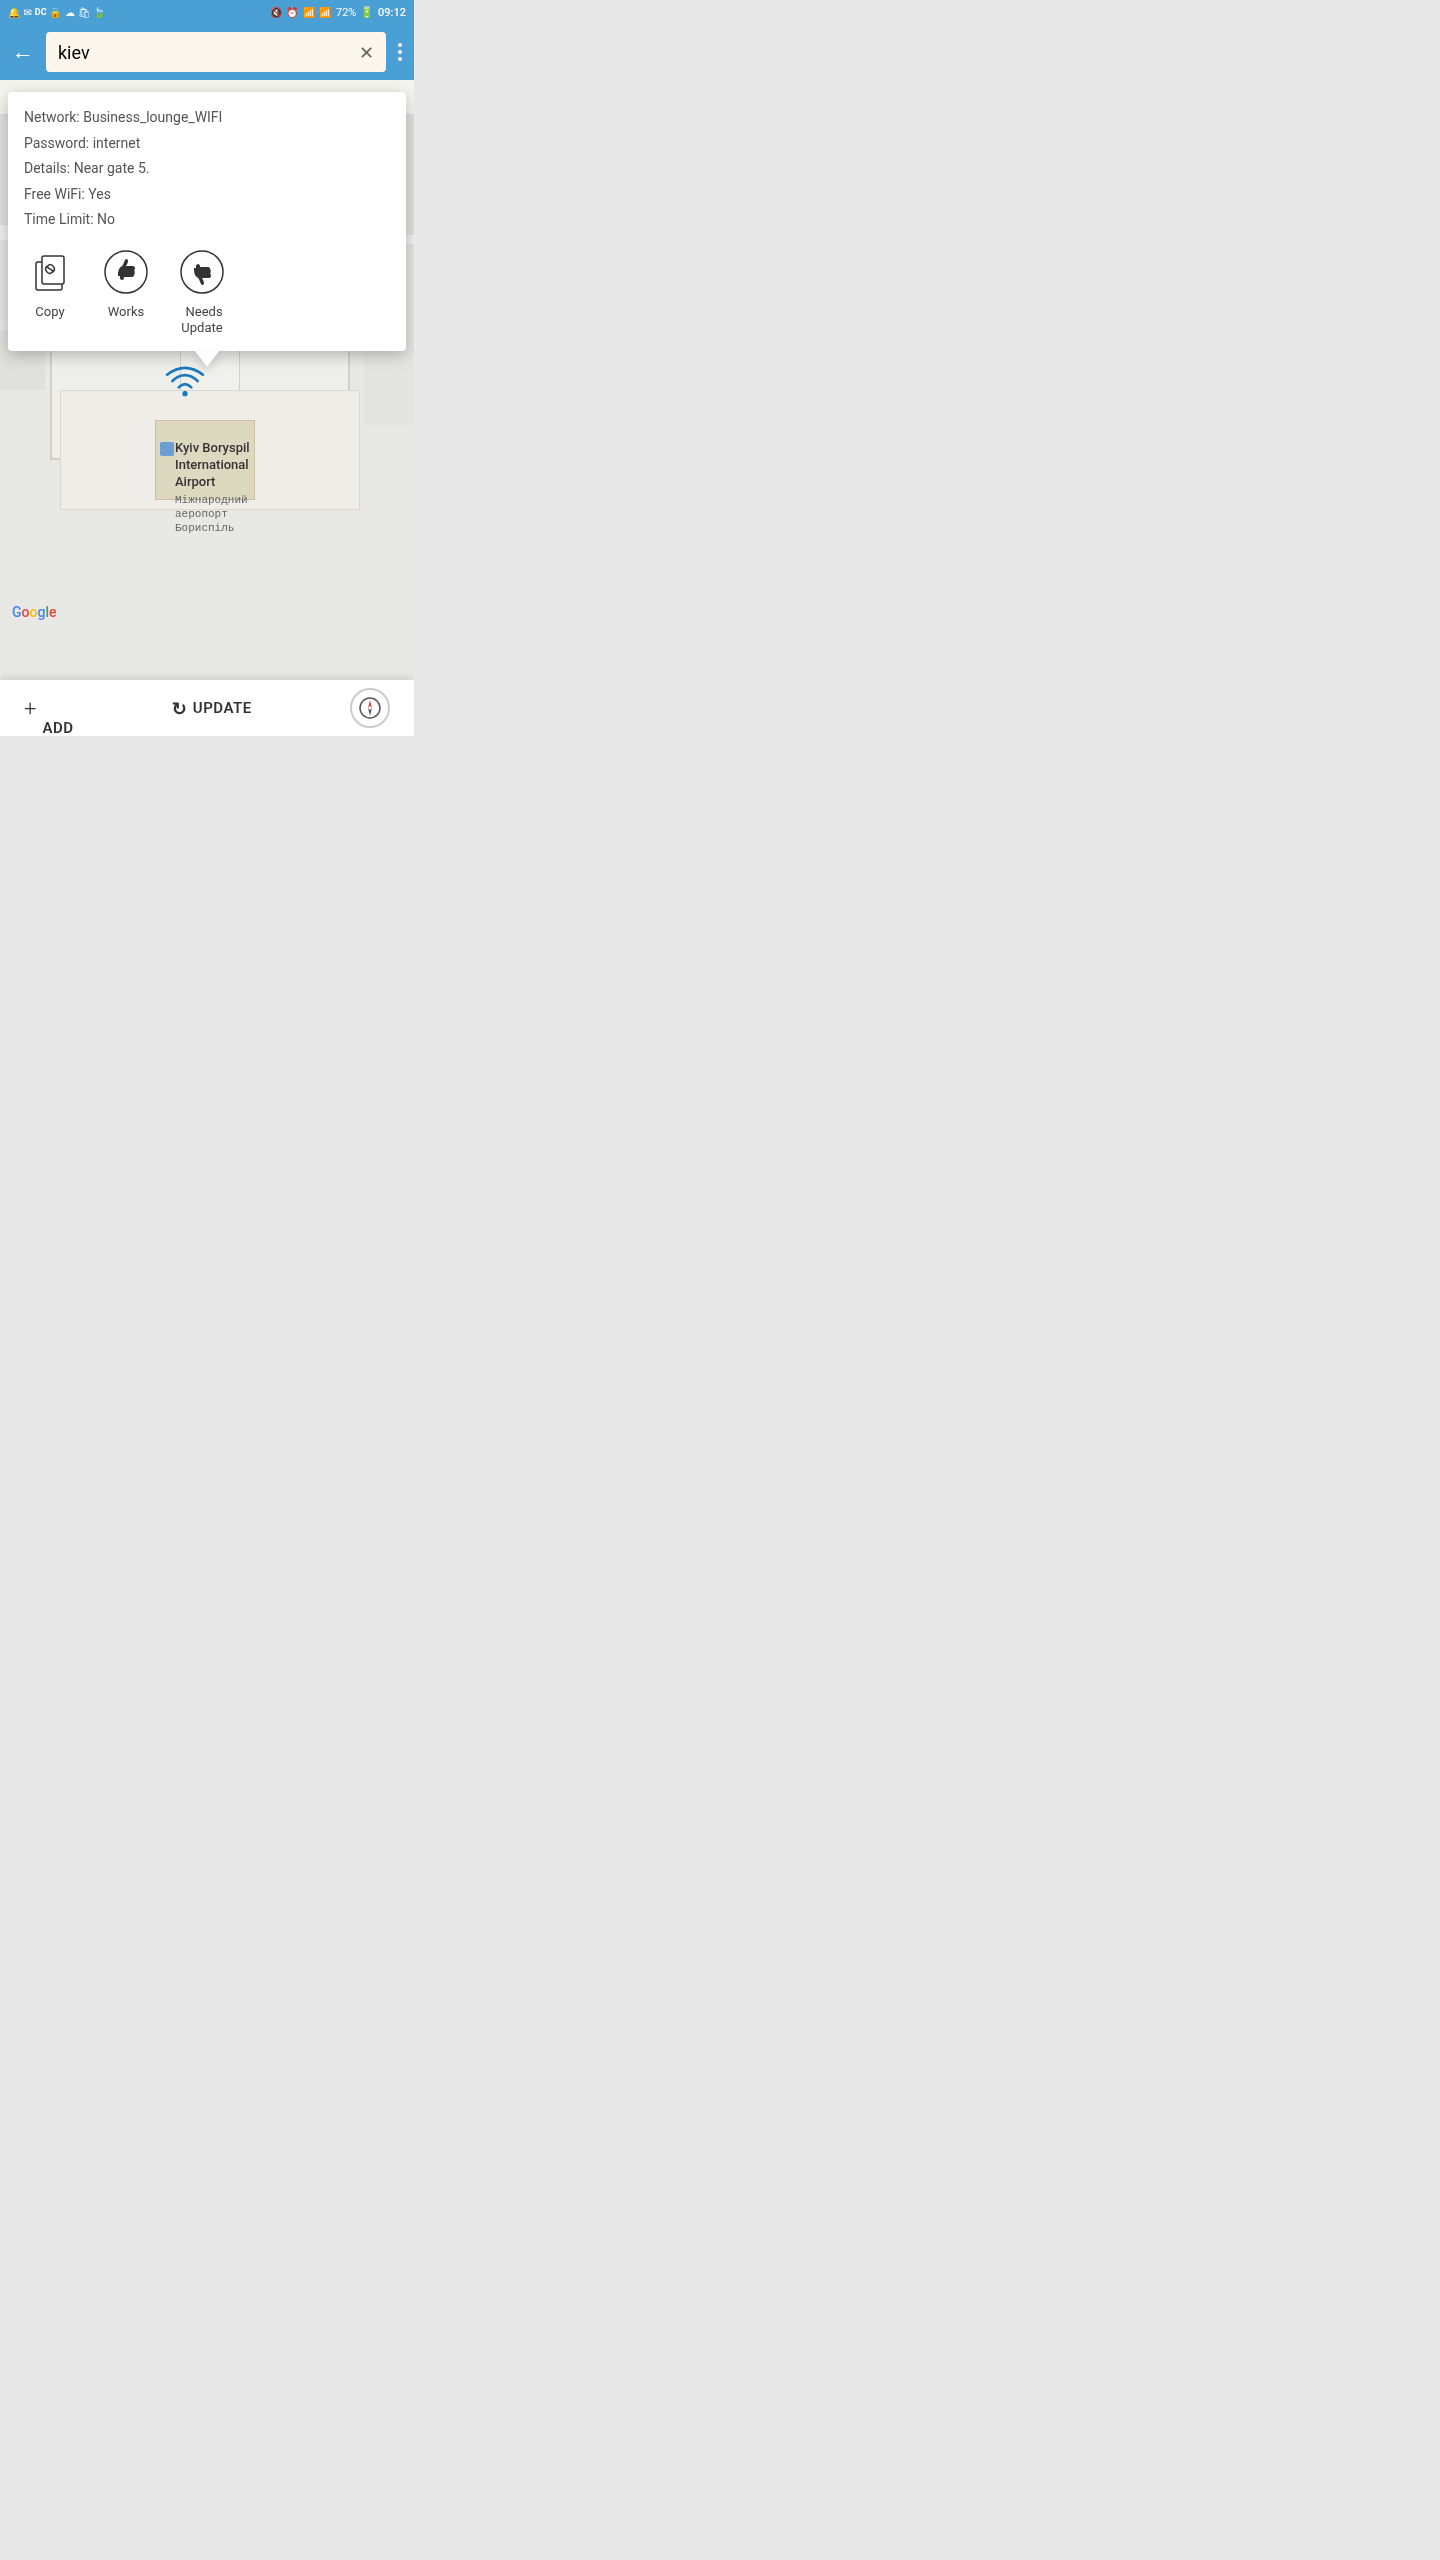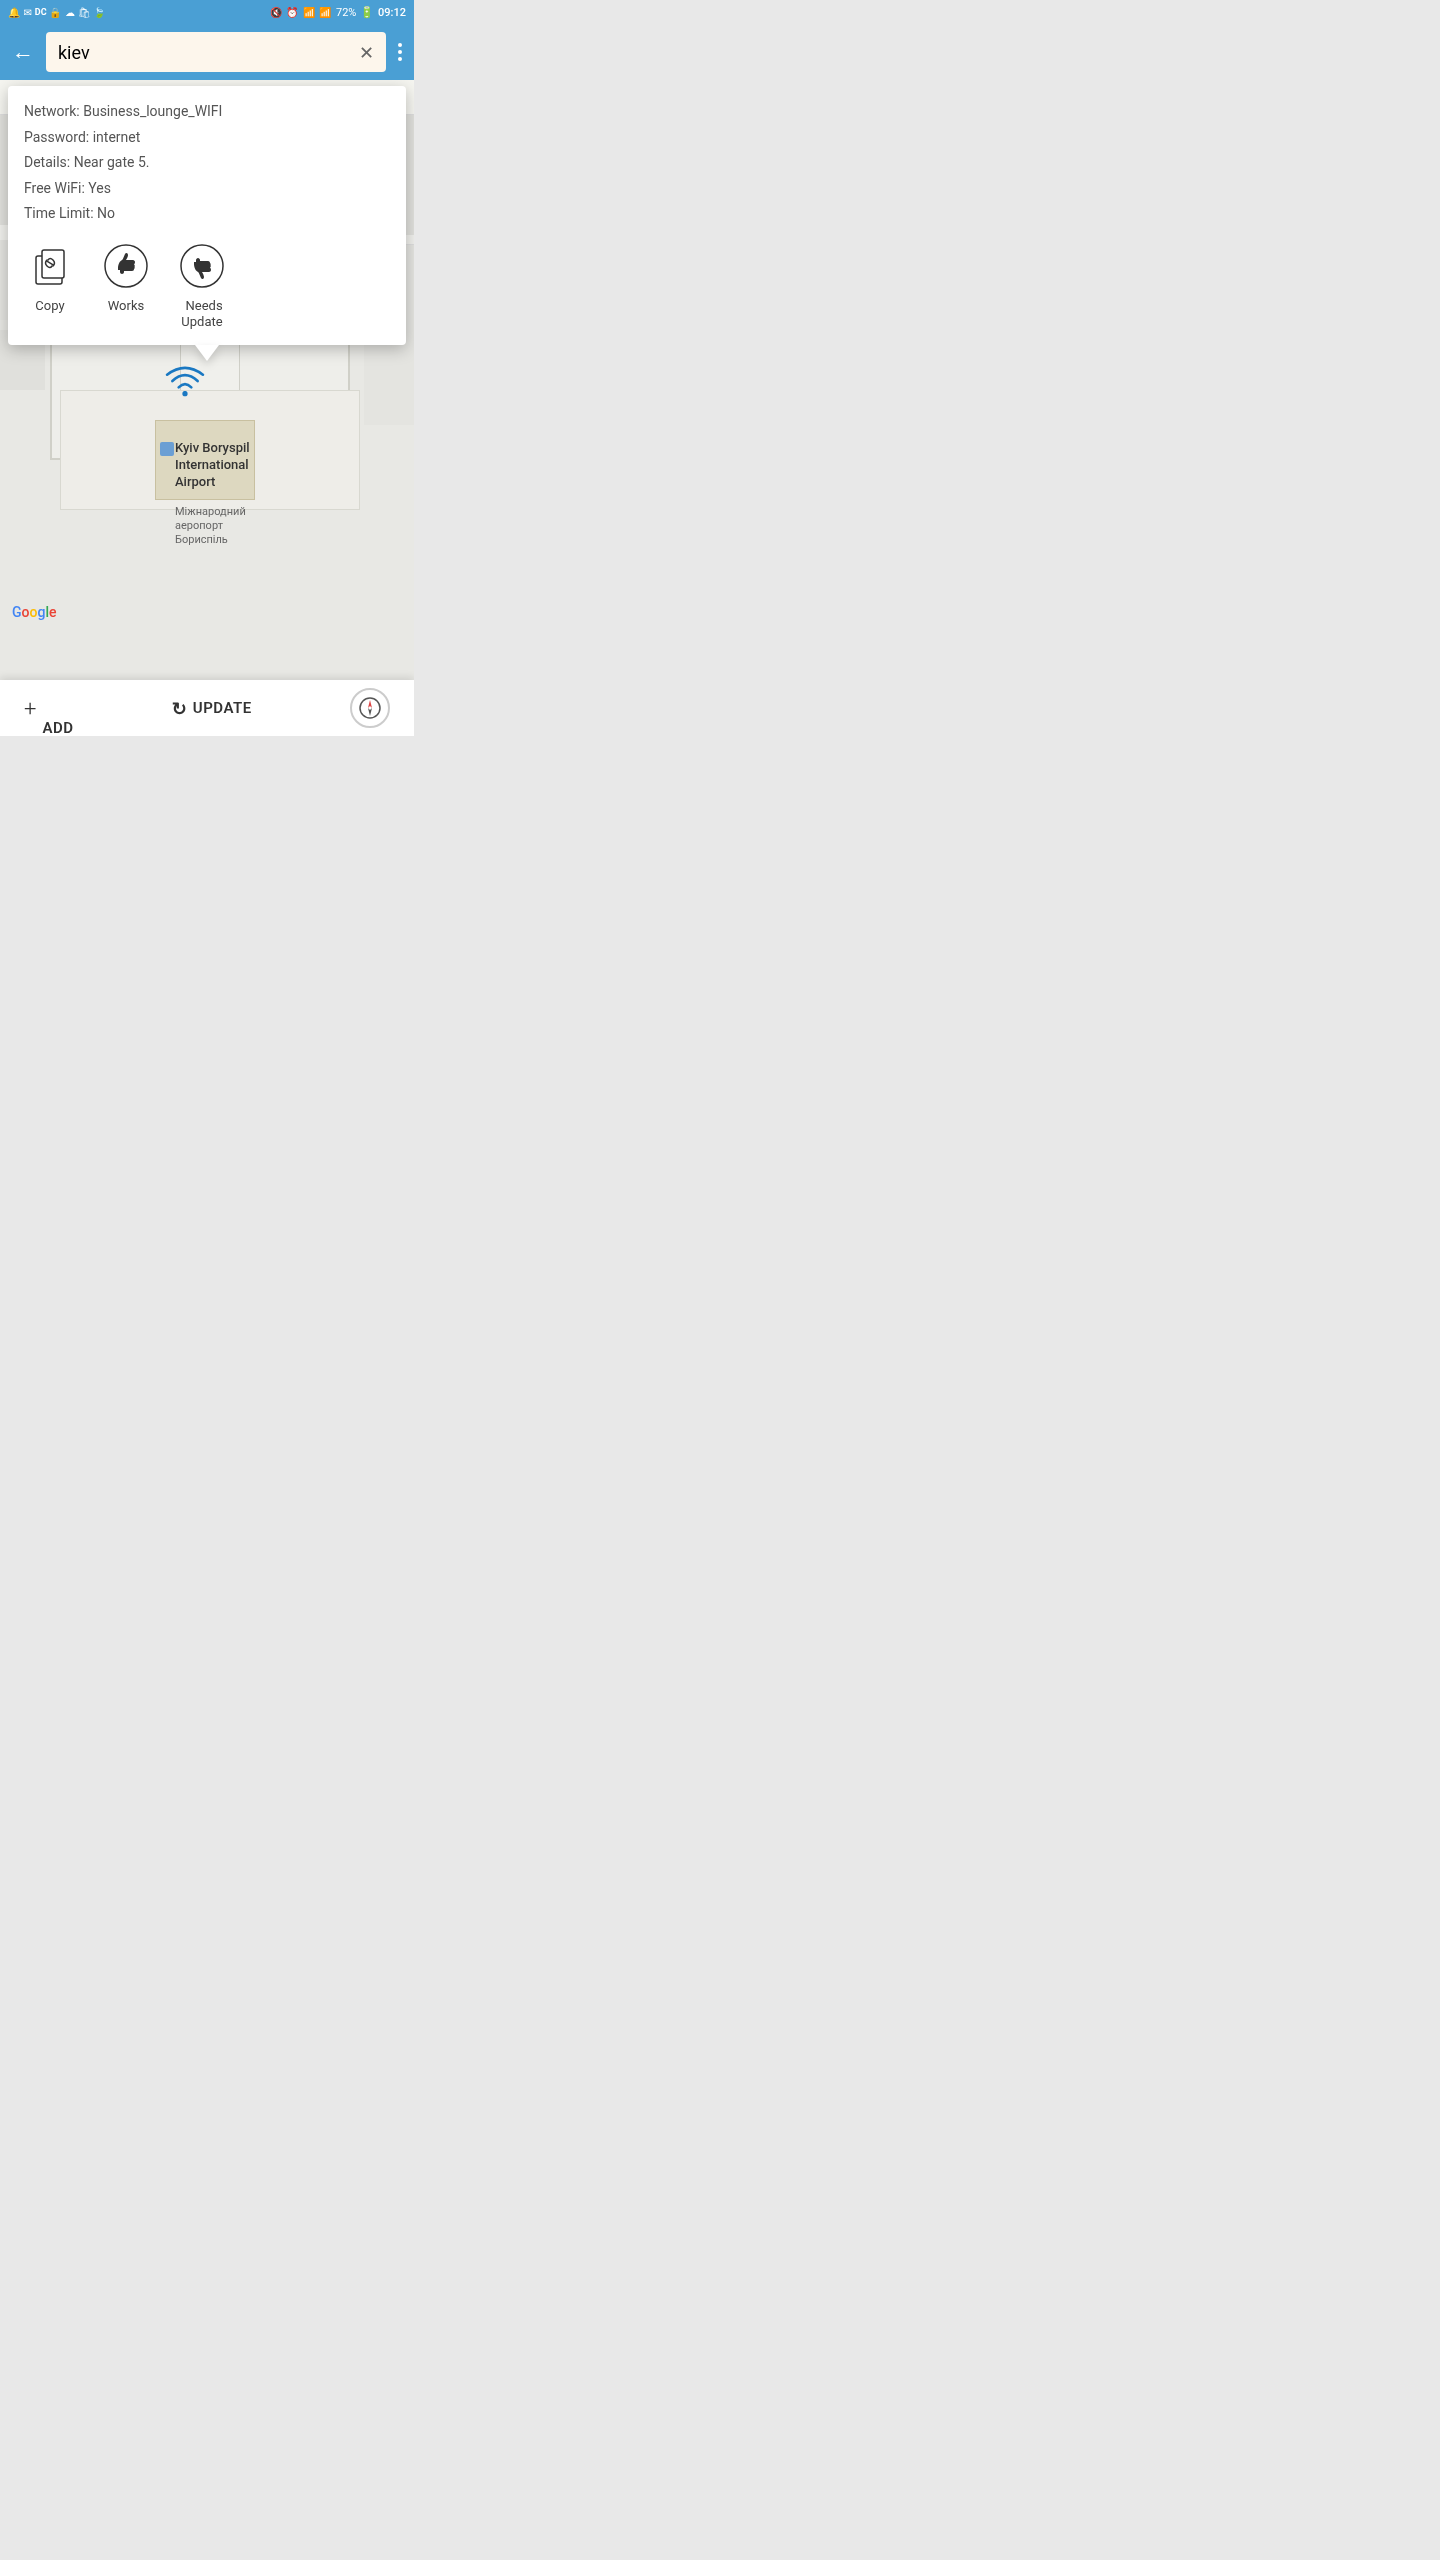--- a/index.html
+++ b/index.html
@@ -112,21 +112,21 @@
     
     .map-bg {
       position: absolute;
       top: 0; left: 0; right: 0; bottom: 0;
       background: #e8e8e4;
     }
 
     
     .popup-card {
       position: absolute;
-      top: 6px;
+      top: 12px;
       left: 8px;
       right: 8px;
       background: white;
       border-radius: 4px;
       box-shadow: 0 4px 16px rgba(0,0,0,0.25);
       padding: 16px;
       z-index: 50;
     }
 
     .popup-card::after {
@@ -384,21 +384,21 @@
       <path d="M2 9 Q19 -4 36 9" stroke="#1a78c2" stroke-width="2.5" fill="none" stroke-linecap="round"></path>
       <circle cx="19" cy="27" r="2.5" fill="#1a78c2"></circle>
     </svg>
   </div>
 
   <div style="position:absolute;top:360px;left:160px;">
     <div style="display:flex;align-items:flex-start;gap:1px;">
       <div style="width:14px;height:14px;background:#6b9fd4;border-radius:2px;margin-top:2px;flex-shrink:0;"></div>
       <div>
         <div style="font-size:13px;color:#333;font-weight:500;line-height:1.3;">Kyiv Boryspil<br>International<br>Airport</div>
-        <div style="font-size:11px;color:#666;line-height:1.3;margin-top:14px;">Міжнародний<br>аеропорт<br>Бориспіль</div>
+        <div style="font-size:11px;color:#666;line-height:1.3;margin-top:2px;font-family:Liberation Mono, monospace;">Міжнародний<br>аеропорт<br>Бориспіль</div>
       </div>
     </div>
   </div>
 
   <div class="google-logo">
     <span class="g-blue">G</span><span class="g-red">o</span><span class="g-yellow">o</span><span class="g-blue">g</span><span class="g-green">l</span><span class="g-red">e</span>
   </div>
 </div>
 
 <div class="bottom-bar">

